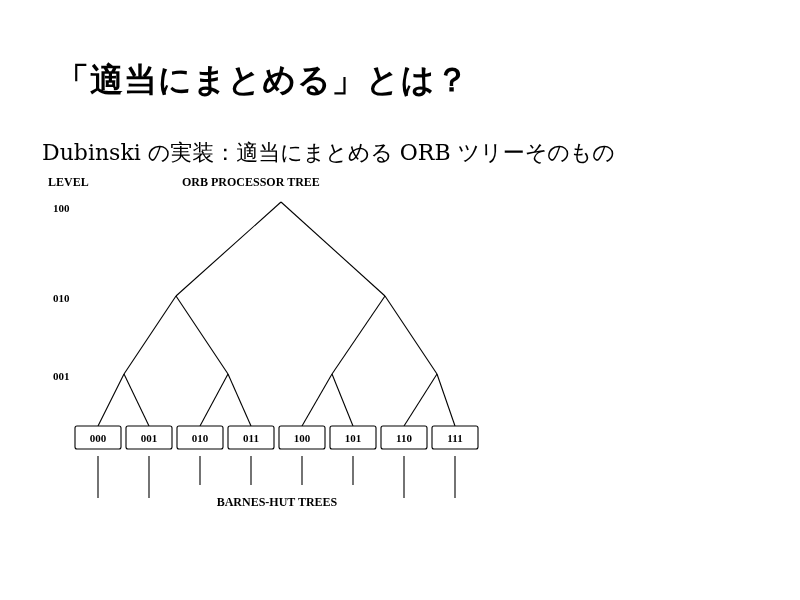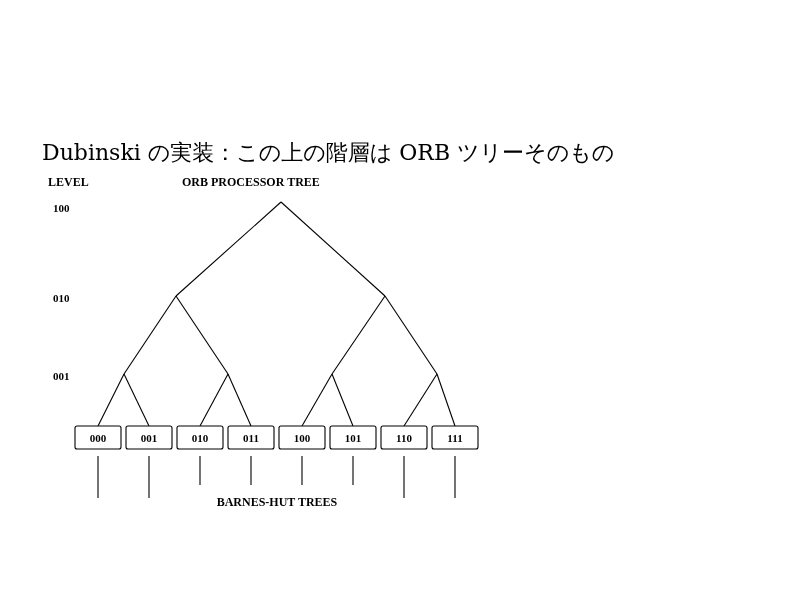--- a/index.html
+++ b/index.html
@@ -79,21 +79,22 @@
     fill: #ffffff;
     stroke: #000000;
     stroke-width: 1.1;
   }
 </style>
 </head>
 <body>
 
 <div id="slide">
 
-  <div id="slide-subtitle">Dubinski の実装：この上の階層は ORB ツリーそのもの</div>
+  <div id="slide-title">「適当にまとめる」とは？</div>
+  <div id="slide-subtitle">Dubinski の実装：適当にまとめる ORB ツリーそのもの</div>
 
   <div id="figure">
     <svg width="800" height="370" viewBox="0 0 800 370" xmlns="http://www.w3.org/2000/svg">
 
       <text class="fig-label small" x="48" y="18">LEVEL</text>
       <text class="fig-label small" x="182" y="18">ORB  PROCESSOR TREE</text>
 
       <text class="fig-label tiny" x="53" y="44">100</text>
       <text class="fig-label tiny" x="53" y="134">010</text>
       <text class="fig-label tiny" x="53" y="212">001</text>

